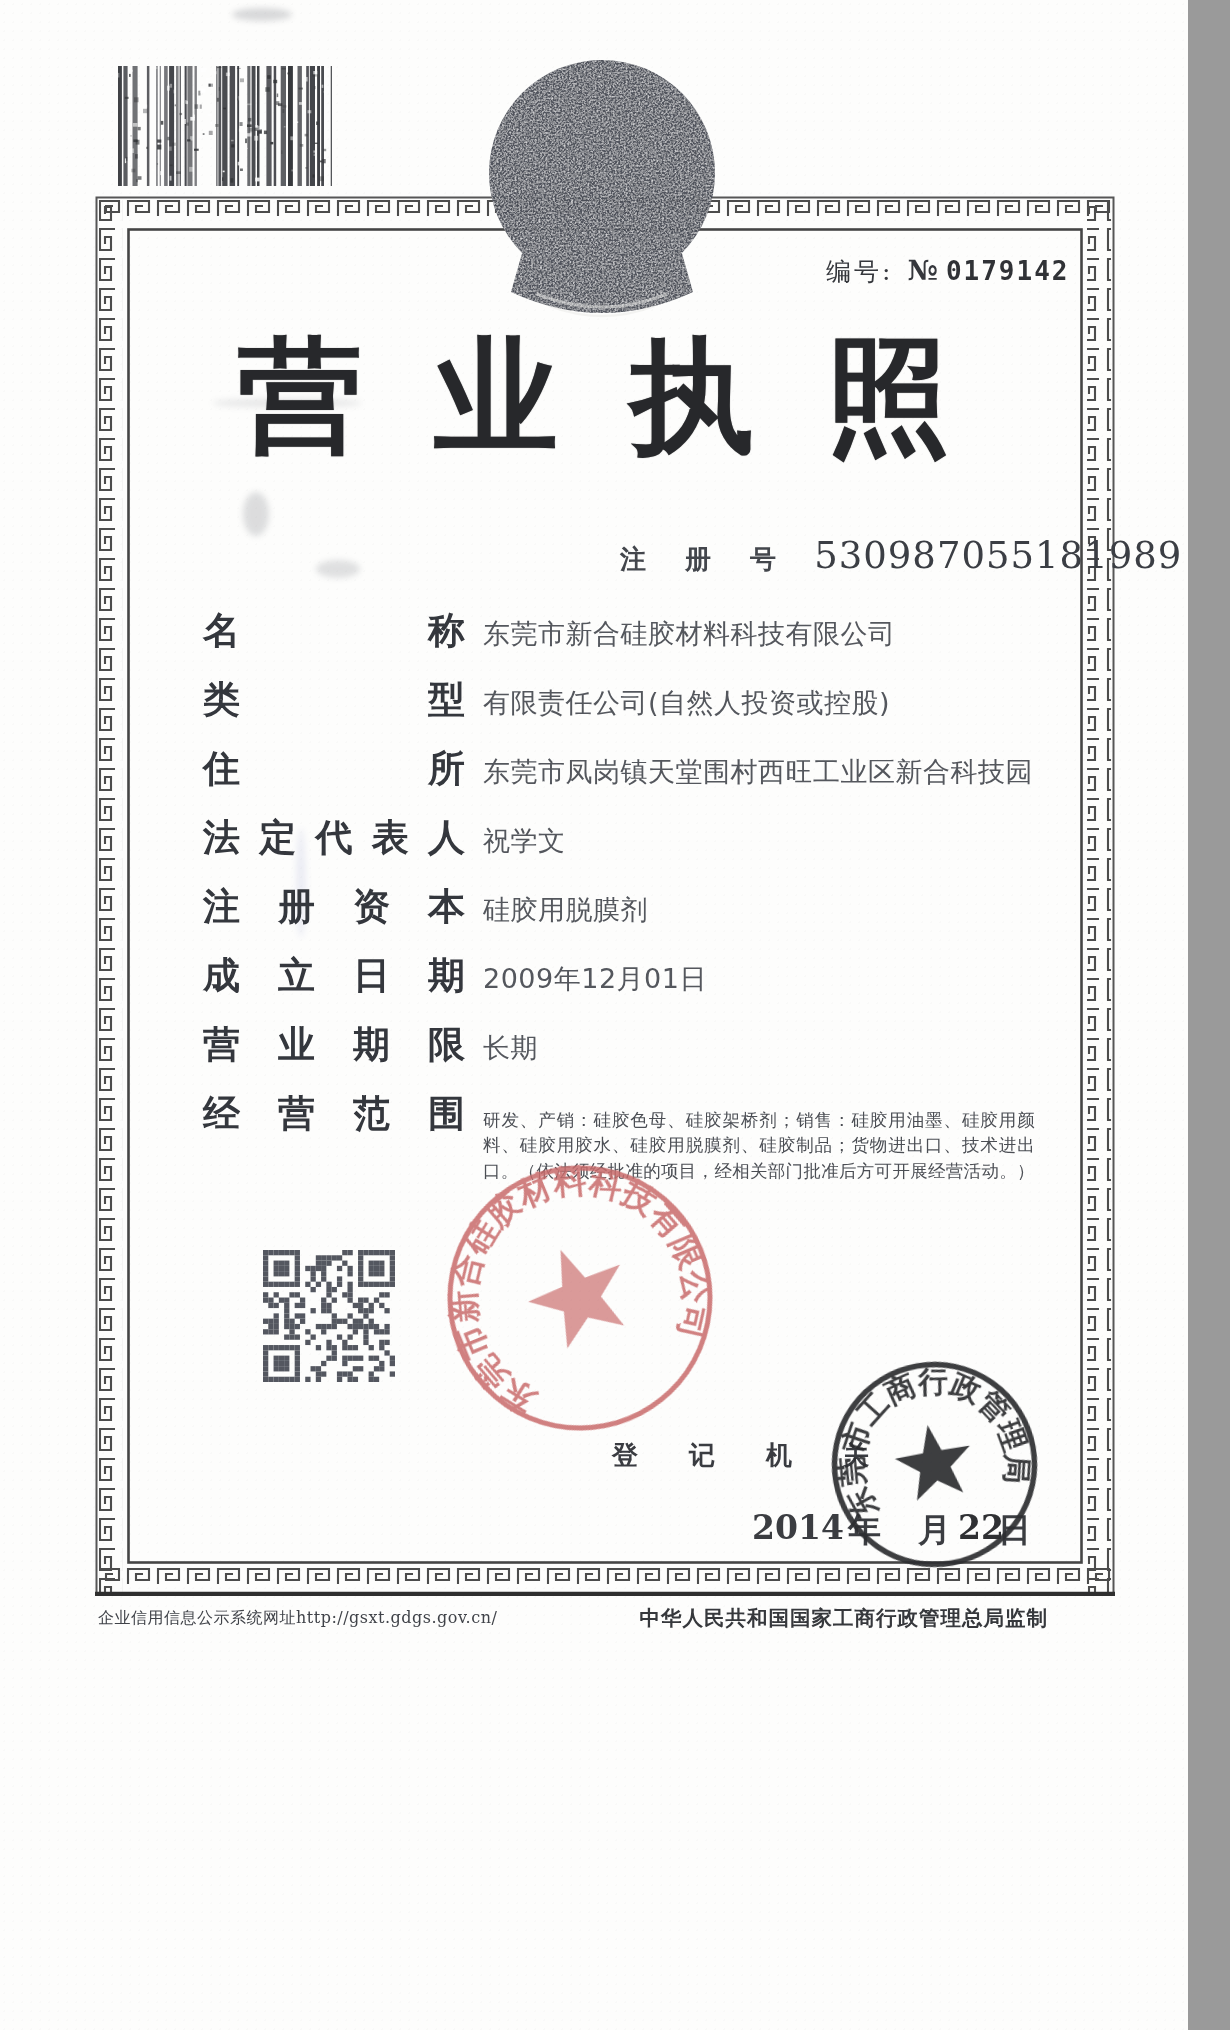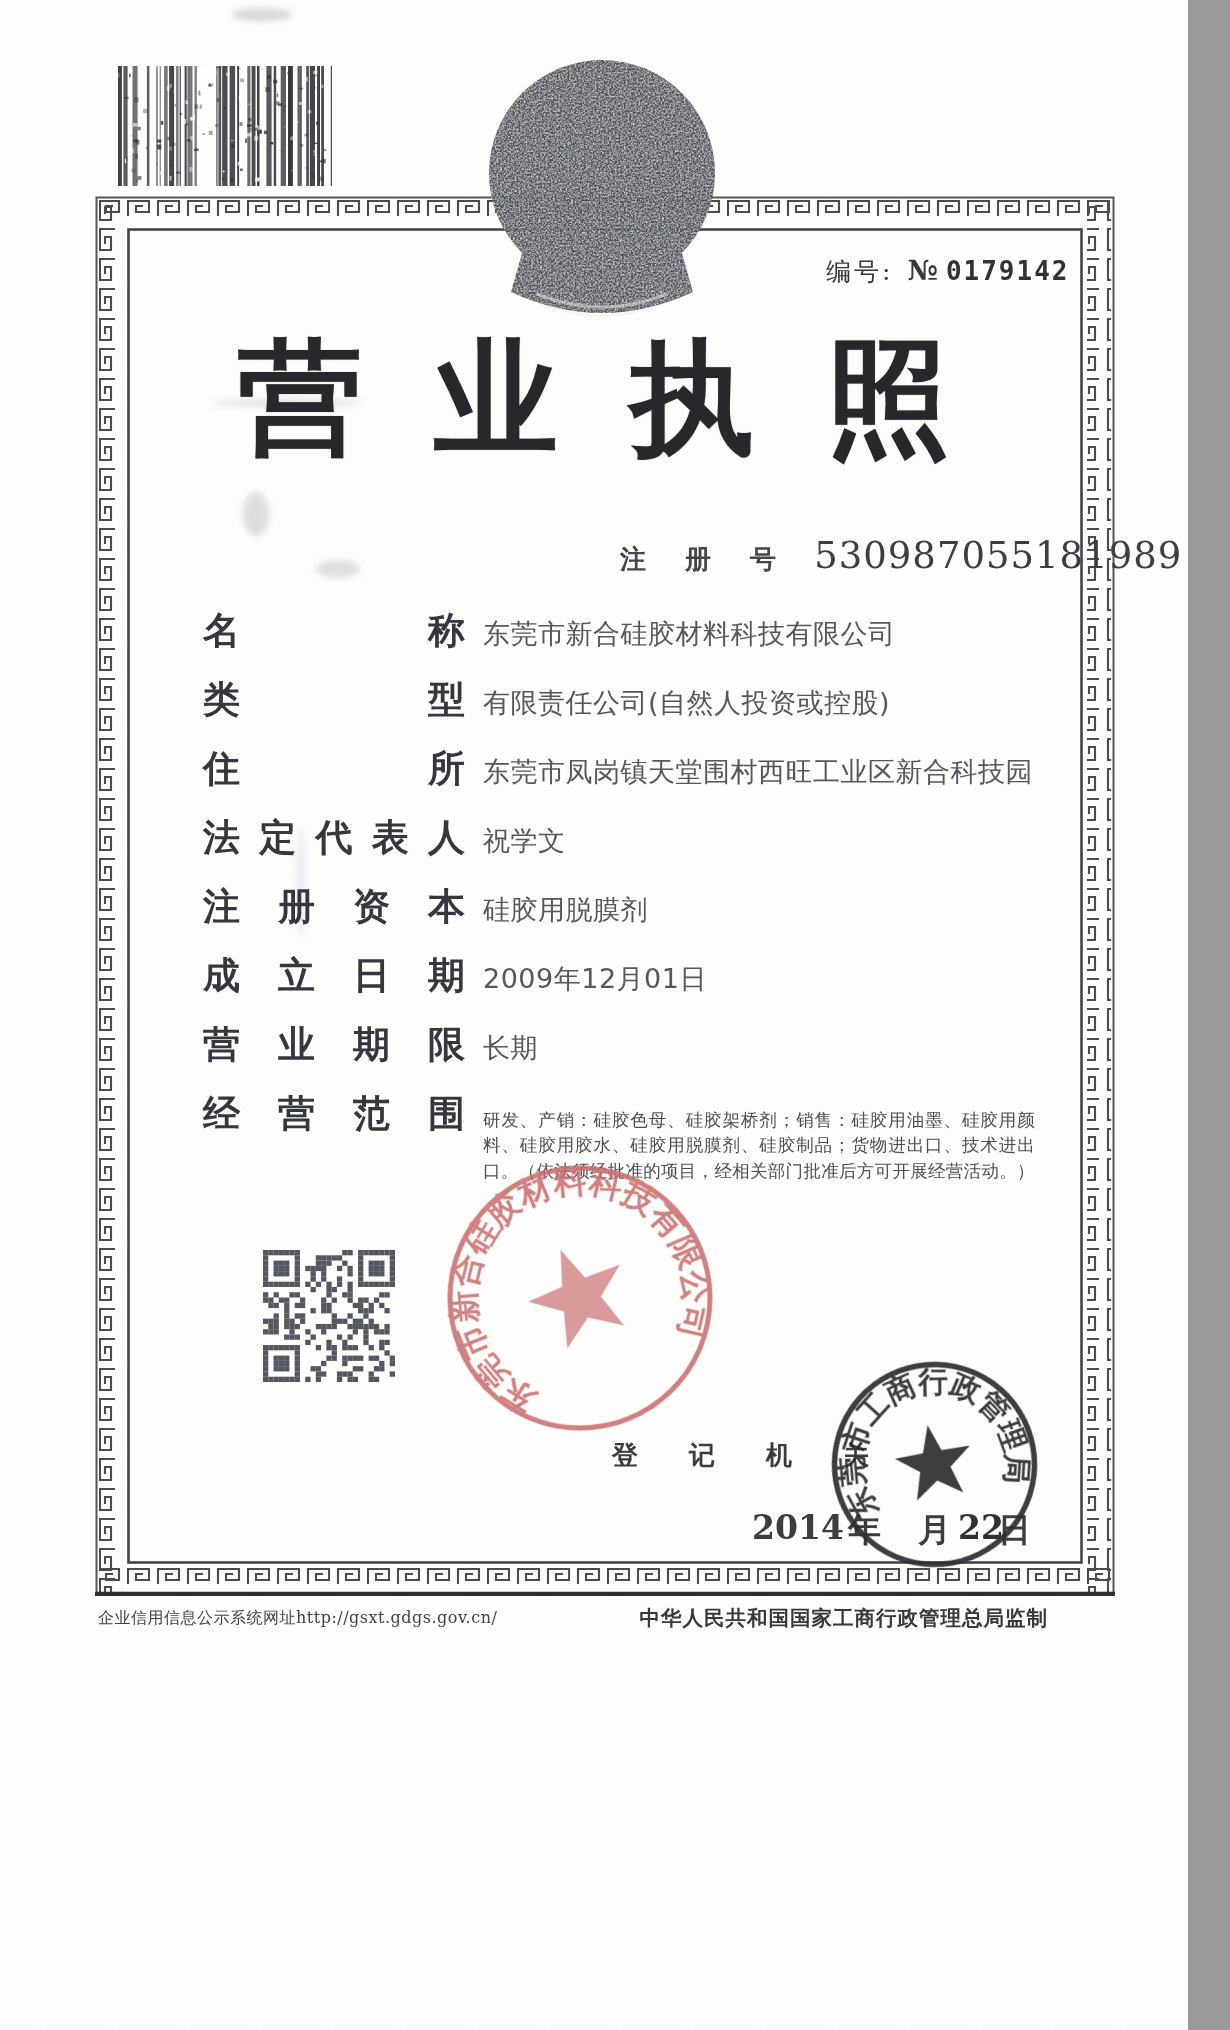--- a/index.html
+++ b/index.html
@@ -15,21 +15,21 @@
   
   #frame{position:absolute;left:95px;top:196px;width:1020px;height:1400px;z-index:1;}
   
   .serial{position:absolute;left:826px;top:254px;z-index:2;white-space:nowrap;color:#35373c;}
   .serial .lbl{font-size:25px;letter-spacing:3px;}
   .serial .sym{font-size:28px;font-weight:700;margin:0 8px 0 14px;}
   .serial .num{font-family:"DejaVu Sans Mono",monospace;font-size:26px;font-weight:600;letter-spacing:2px;color:#303236;}
   
   .title{
     position:absolute;left:0;top:336px;width:100%;text-align:center;z-index:2;
-    font-family:Liberation Sans, sans-serif;font-weight:900;font-size:124px;line-height:1;
+    font-family:Liberation Serif, serif;font-weight:900;font-size:124px;line-height:1;
     color:#27282b;text-shadow:0 0 1px rgba(40,40,40,.6);
   }
   .title span{display:inline-block;margin:0 36px;}
   
   .regline{position:absolute;left:620px;top:534px;z-index:2;white-space:nowrap;}
   .regline .rlbl{font-size:26px;font-weight:700;letter-spacing:15px;color:#43464c;}
   .regline .rnum{font-size:37px;font-weight:500;letter-spacing:1px;color:#3b3e44;margin-left:18px;}
   
   #fields{position:absolute;left:203px;top:610px;width:886px;z-index:2;}
   .field-row{display:flex;align-items:baseline;height:69px;}

